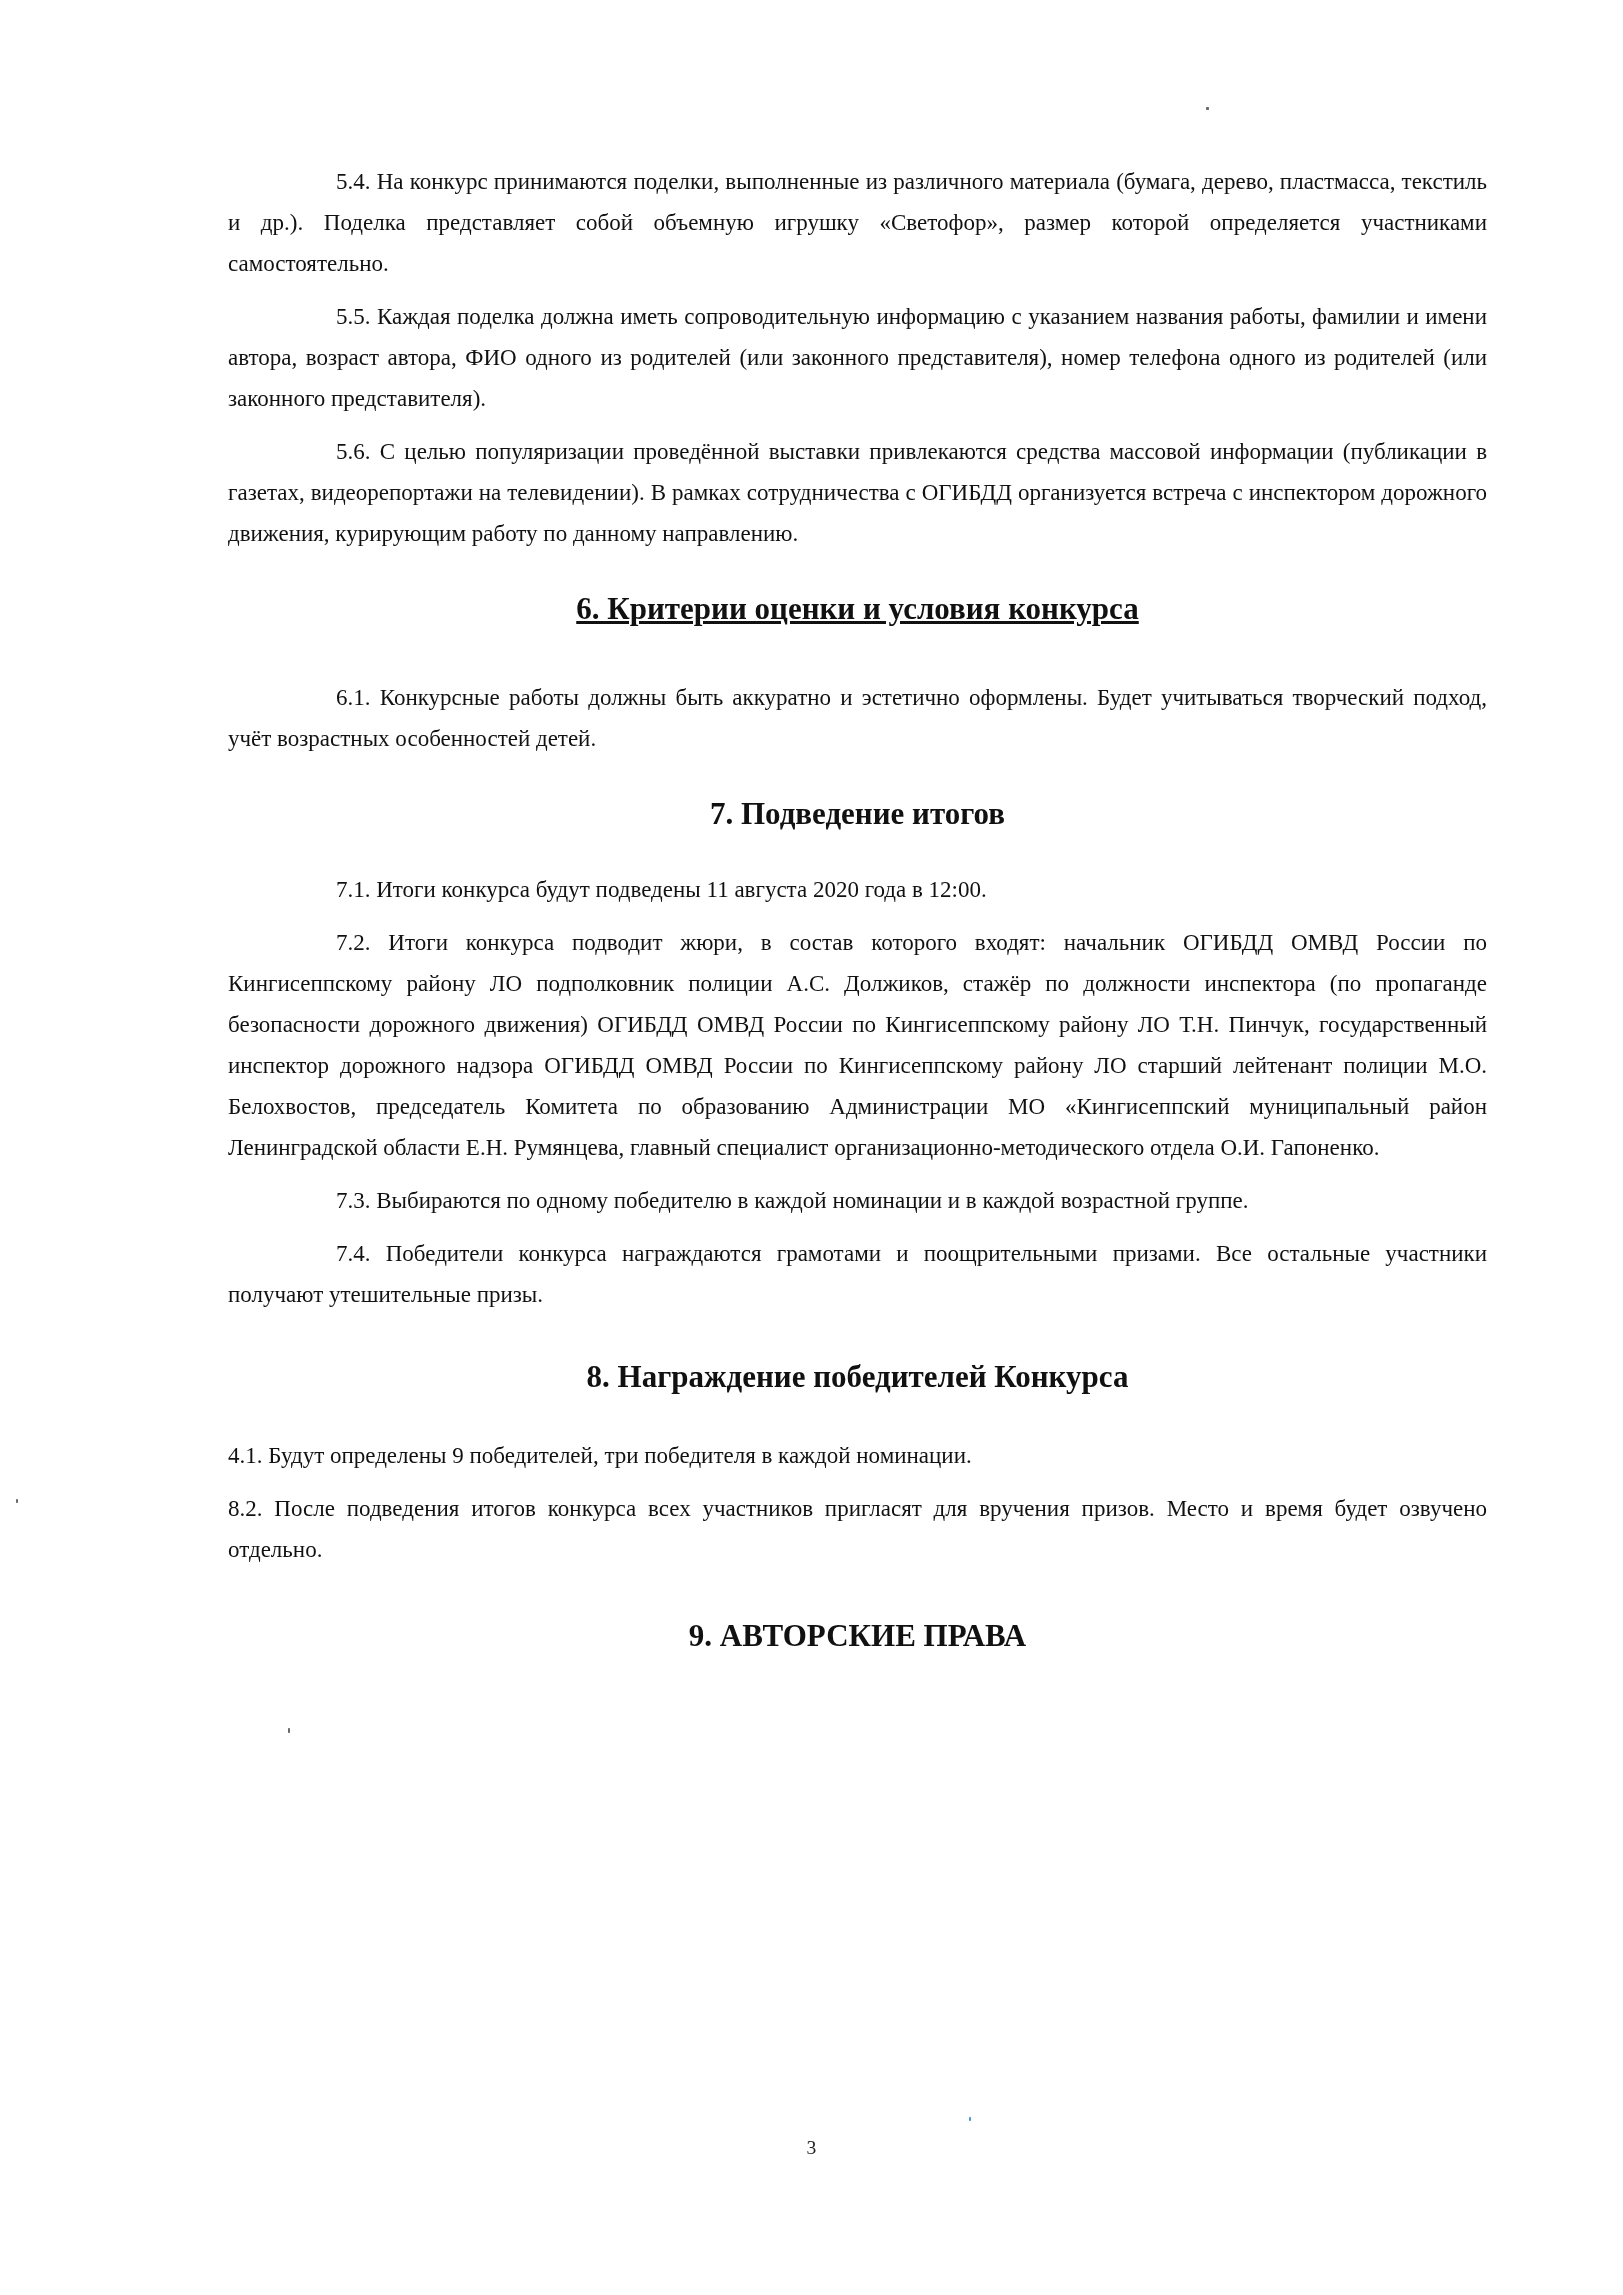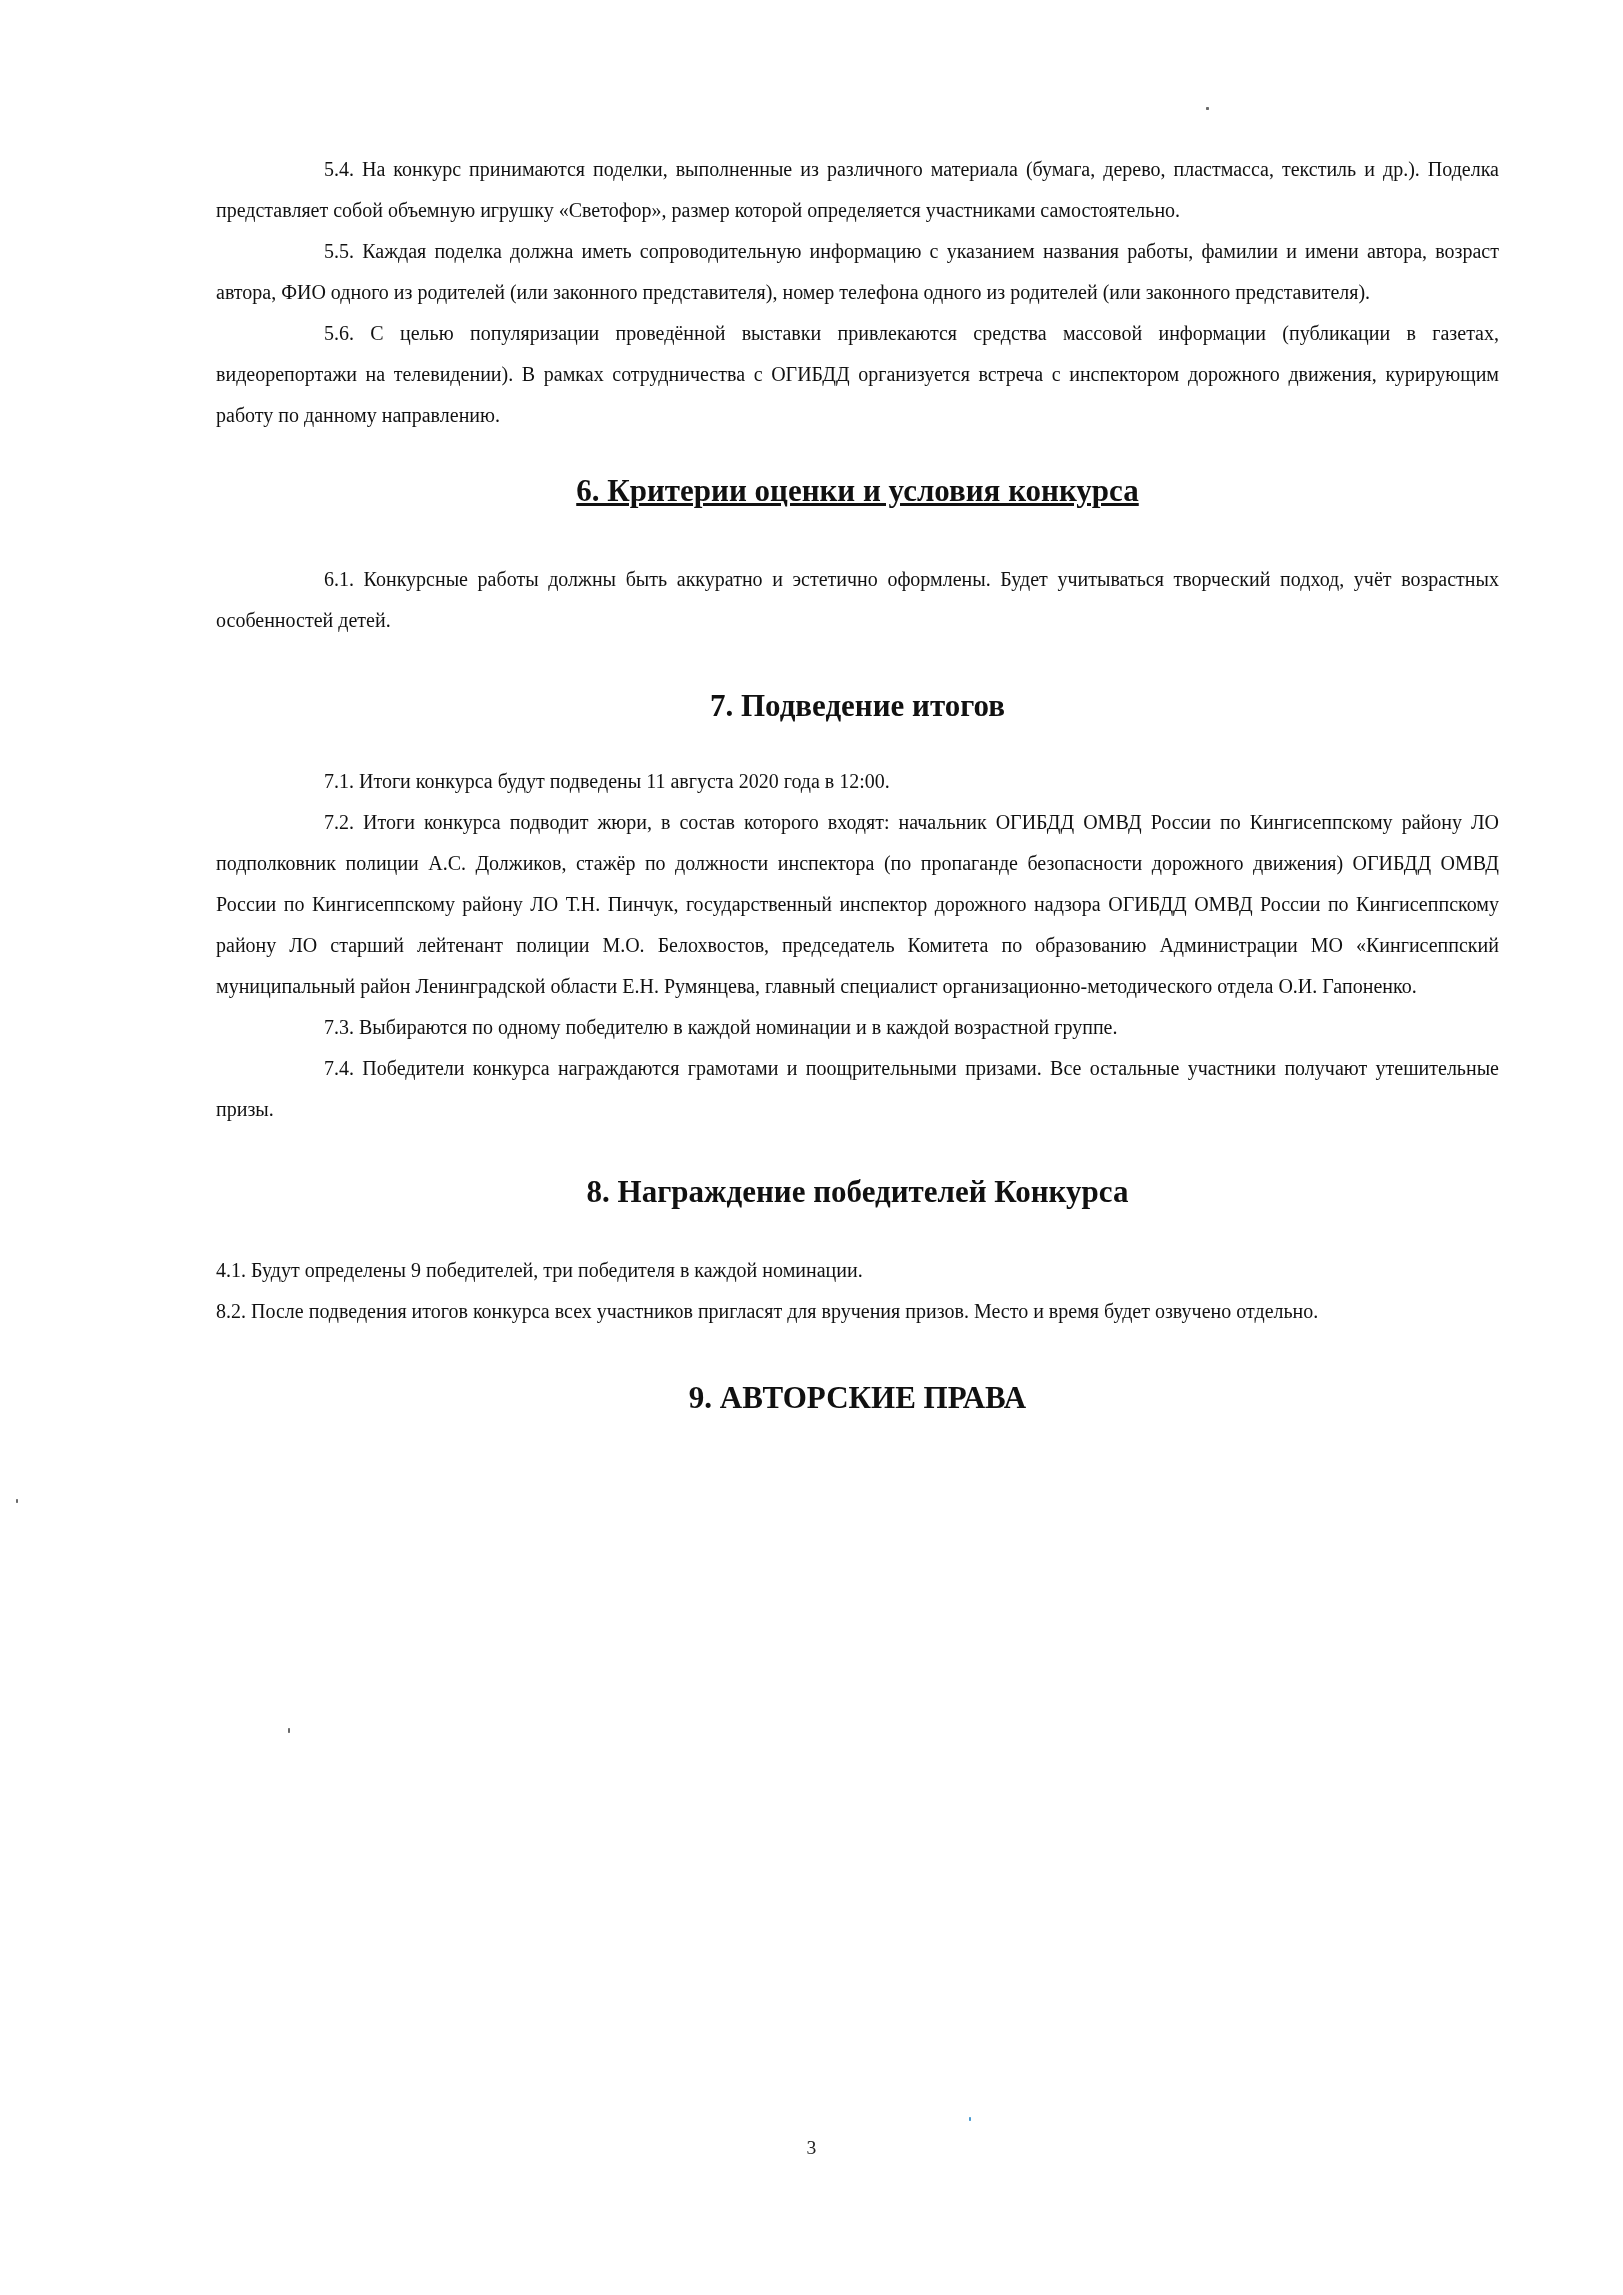--- a/index.html
+++ b/index.html
@@ -15,24 +15,24 @@
       font-family: "Liberation Serif", "DejaVu Serif", serif;
       color: #111111;
     }
     .page {
       position: absolute;
       left: 216px;
       top: 149px;
       width: 1283px;
     }
     .para {
-      font-size: 20px;
+      font-size: 23px;
       line-height: 41px;
       text-align: justify;
-      margin: 0;
+      margin: 12px;
     }
     .indent { text-indent: 108px; }
     .heading {
       font-weight: bold;
       text-align: center;
       font-size: 31px;
       line-height: 41px;
       margin: 0;
     }
     .list-item {
@@ -60,21 +60,21 @@
 
 <div class="page">
 
   <p class="para indent">5.4. На конкурс принимаются поделки, выполненные из различного материала (бумага, дерево, пластмасса, текстиль и др.). Поделка представляет собой объемную игрушку «Светофор», размер которой  определяется участниками самостоятельно.</p>
   <p class="para indent">5.5. Каждая поделка должна иметь сопроводительную информацию с указанием названия работы, фамилии и имени автора, возраст автора, ФИО одного из родителей (или законного представителя), номер телефона одного из родителей (или законного представителя).</p>
   <p class="para indent">5.6. С целью популяризации  проведённой выставки  привлекаются средства массовой информации (публикации в газетах, видеорепортажи на телевидении). В рамках сотрудничества с ОГИБДД организуется встреча с инспектором дорожного движения, курирующим работу по данному направлению.</p>
 
   <h2 class="heading" style="margin-top:34px; margin-bottom:48px;text-decoration:underline;">6. Критерии оценки и условия конкурса</h2>
   <p class="para indent">6.1. Конкурсные работы должны быть аккуратно и эстетично оформлены. Будет учитываться творческий подход, учёт возрастных особенностей детей.</p>
 
-  <h2 class="heading" style="margin-top:44px; margin-bottom:35px;">7. Подведение итогов</h2>
+  <h2 class="heading" style="margin-top:34px; margin-bottom:35px;">7. Подведение итогов</h2>
   <p class="para indent">7.1. Итоги конкурса будут подведены 11 августа 2020 года в 12:00.</p>
   <p class="para indent">7.2. Итоги конкурса подводит жюри, в состав которого входят: начальник ОГИБДД ОМВД России по Кингисеппскому району ЛО подполковник полиции А.С. Должиков, стажёр по должности инспектора (по пропаганде безопасности дорожного движения) ОГИБДД ОМВД России по Кингисеппскому району ЛО Т.Н. Пинчук, государственный инспектор дорожного надзора ОГИБДД ОМВД России по Кингисеппскому району ЛО старший лейтенант полиции М.О. Белохвостов, председатель Комитета по образованию Администрации МО «Кингисеппский муниципальный район Ленинградской области Е.Н. Румянцева, главный специалист организационно-методического отдела О.И. Гапоненко.</p>
   <p class="para indent">7.3. Выбираются по одному победителю в каждой номинации и в каждой возрастной группе.</p>
   <p class="para indent">7.4. Победители конкурса награждаются грамотами и поощрительными призами. Все остальные участники получают утешительные призы.</p>
 
   <h2 class="heading" style="margin-top:41px; margin-bottom:38px;">8. Награждение победителей Конкурса</h2>
   <p class="para">4.1. Будут определены 9 победителей, три победителя в каждой номинации.</p>
   <p class="para">8.2. После подведения итогов конкурса всех участников пригласят для вручения призов. Место и время будет озвучено отдельно.</p>
 
   <h2 class="heading" style="margin-top:45px;">9. АВТОРСКИЕ ПРАВА</h2>

